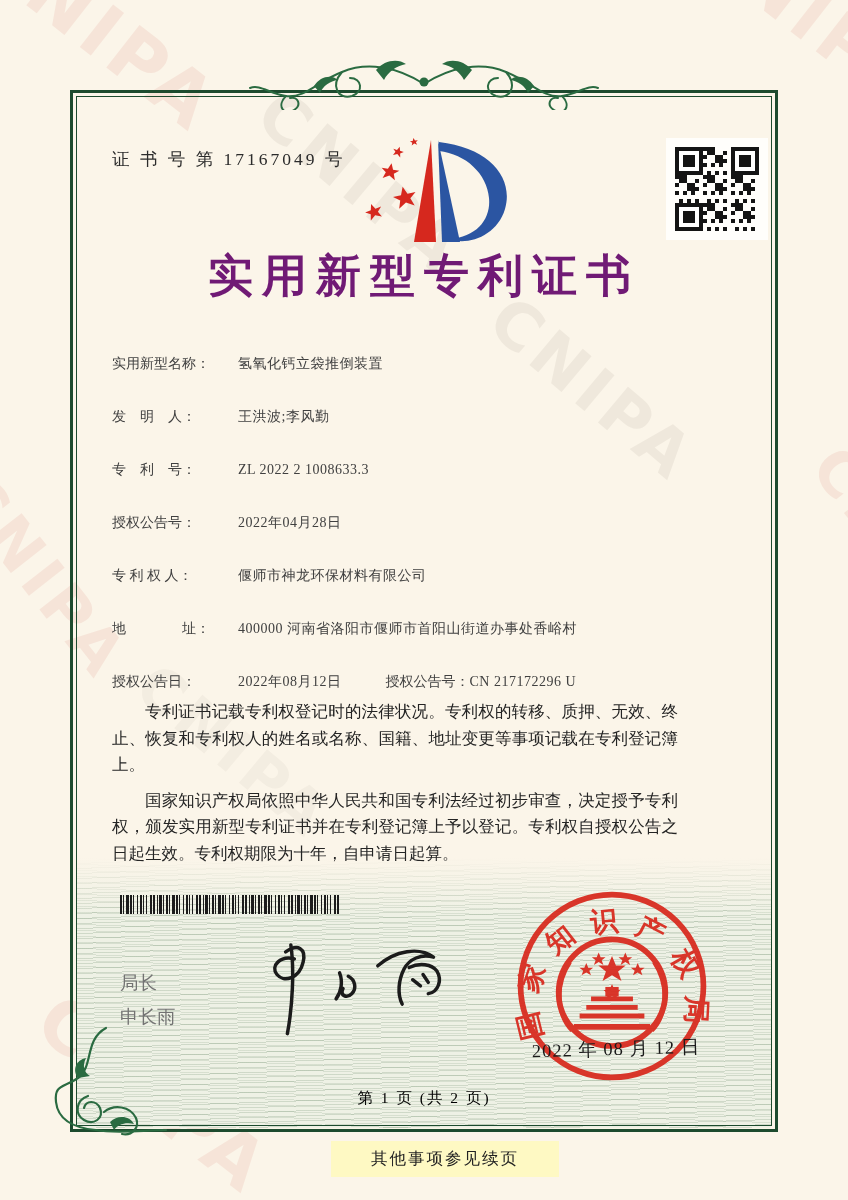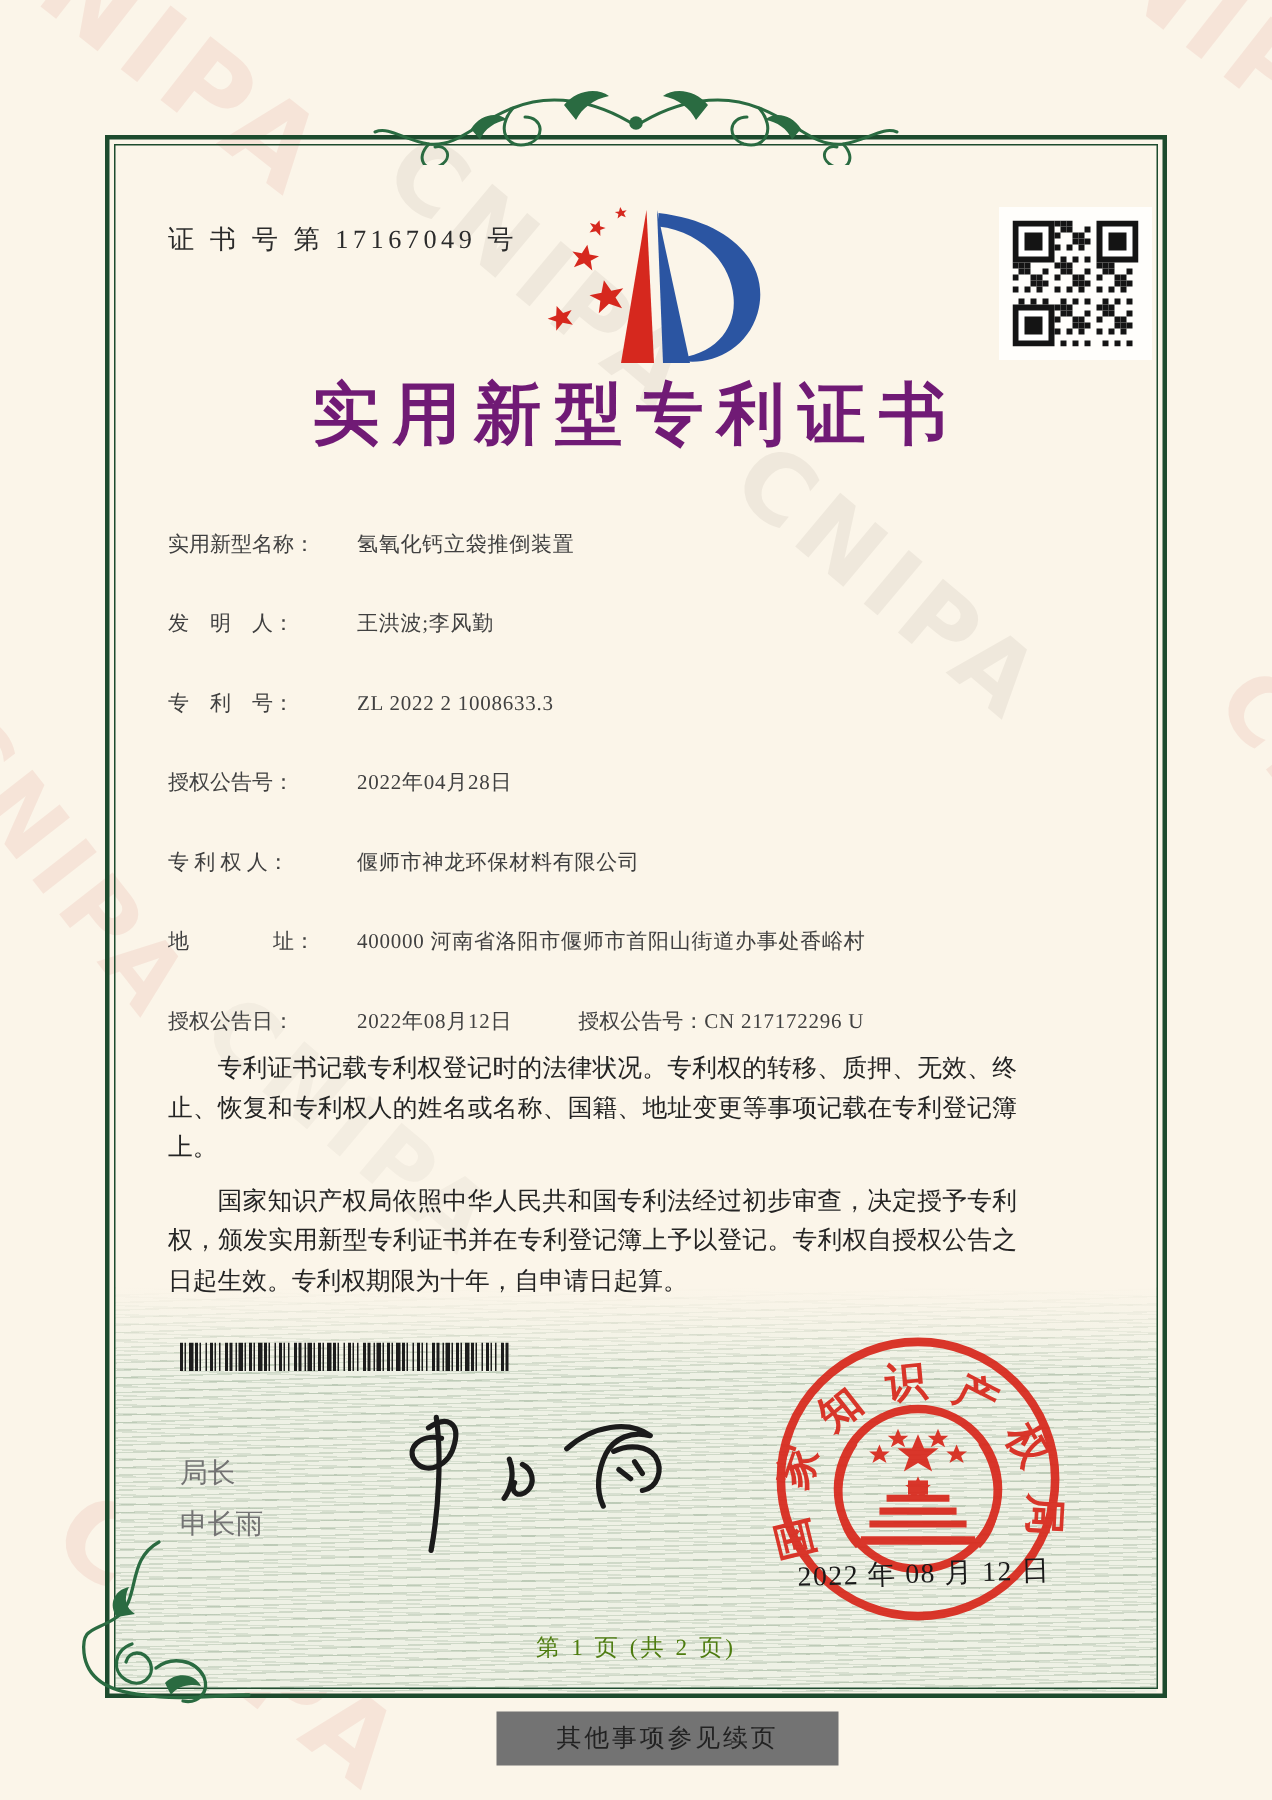--- a/index.html
+++ b/index.html
@@ -65,24 +65,24 @@
   .director{position:absolute;left:120px;top:966px;font-size:18.5px;line-height:34px;color:#737373;}
   .signature{position:absolute;left:245px;top:938px;}
   .seal{position:absolute;left:512px;top:886px;width:200px;height:200px;}
   .seal-date{
     position:absolute;left:518px;top:1036px;width:196px;text-align:center;
     font-size:18.5px;letter-spacing:1px;color:#1a1a1a;transform:rotate(-1.5deg);
     white-space:nowrap;
   }
   .page-num{
     position:absolute;left:70px;top:1088px;width:708px;text-align:center;
-    font-size:15.5px;letter-spacing:2px;color:#4d7c0f;
+    font-size:15.5px;letter-spacing:2px;color:#000000;
   }
   .note-box{
-    position:absolute;left:331px;top:1141px;width:228px;height:36px;background:#737373;
+    position:absolute;left:331px;top:1141px;width:228px;height:36px;background:#fef9c3;
     display:flex;align-items:center;justify-content:center;
     font-size:16.5px;letter-spacing:2px;color:#222;
   }
   .ornament-top{position:absolute;left:244px;top:56px;z-index:3;}
   .ornament-corner{position:absolute;left:48px;top:1026px;z-index:3;}
 </style>
 </head>
 <body>
 
 <div class="wm wm-pink" style="left:-40px;top:-14px;font-size:74px;transform:rotate(38deg);">CNIPA</div>

